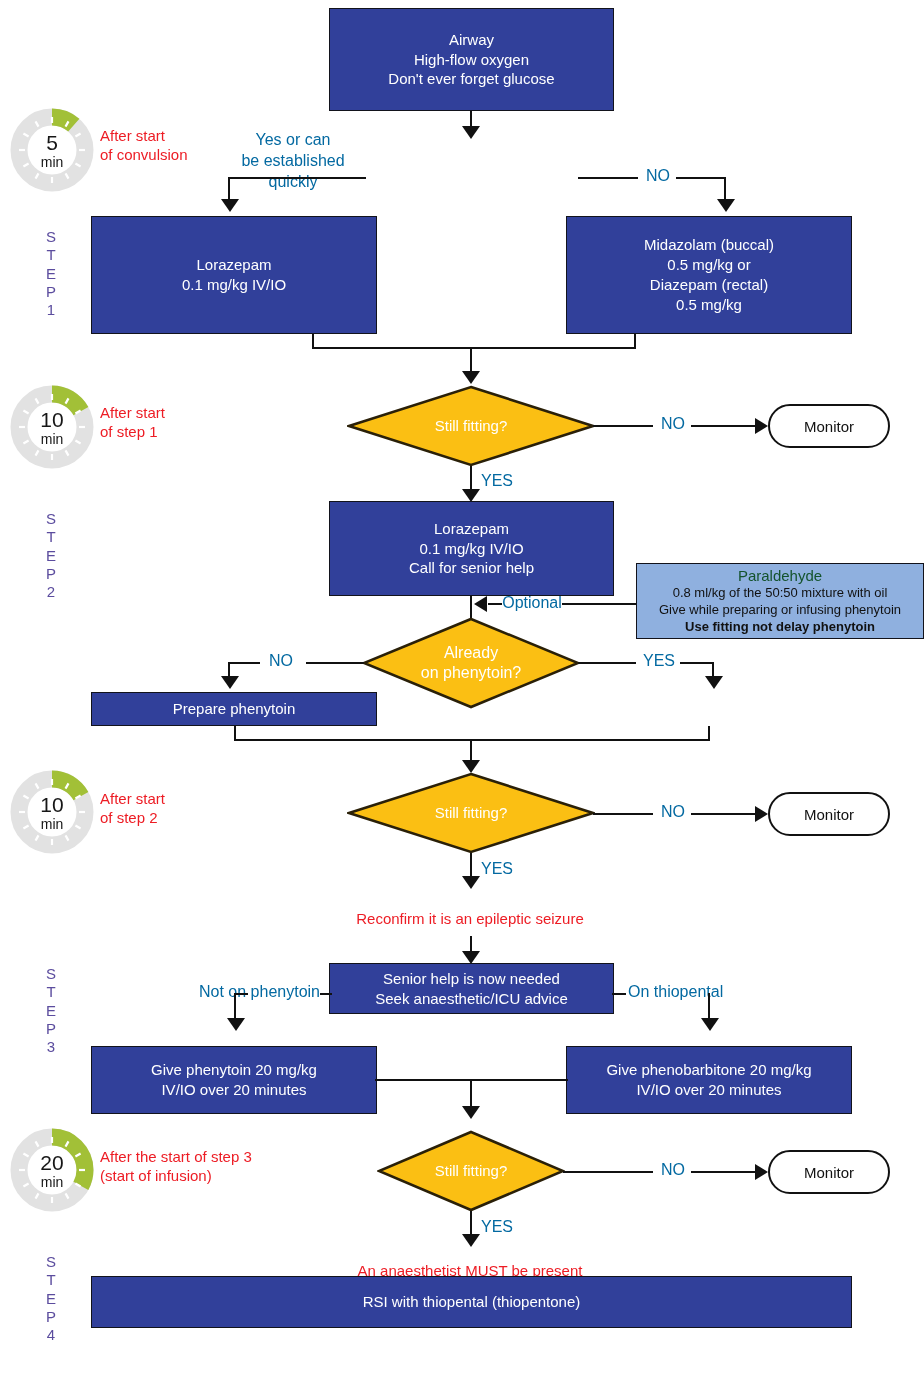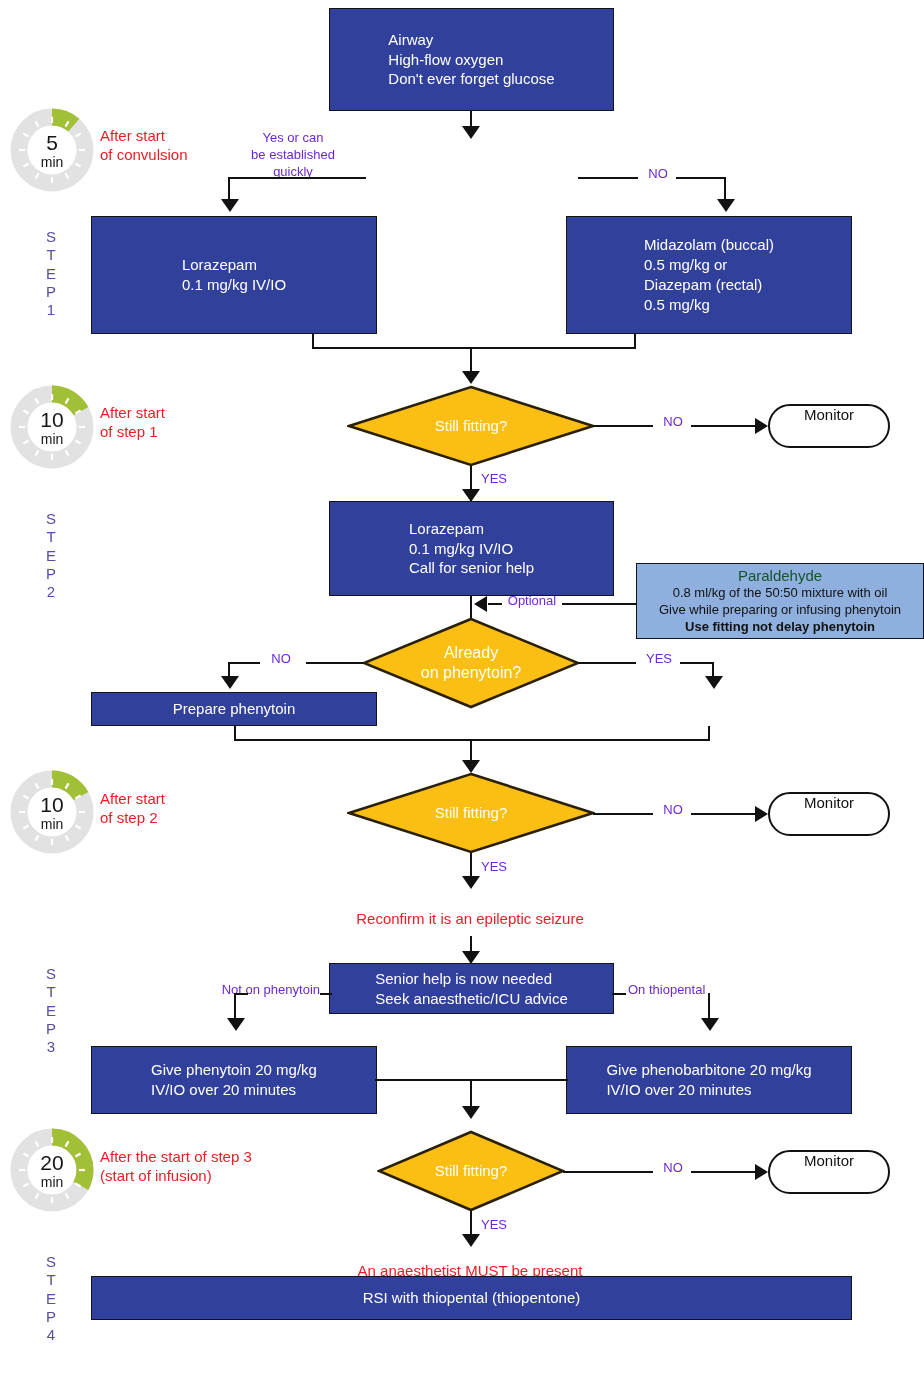--- a/index.html
+++ b/index.html
@@ -17,21 +17,21 @@
   .abs{position:absolute;box-sizing:border-box;}
 
   
   .box{
     background:#31409A;
     border:1.5px solid #12131b;
     color:#ffffff;
     display:flex;
     align-items:center;
     justify-content:center;
-    text-align:left;
+    text-align:center;
     line-height:1.32;
     font-size:15px;
     padding:4px 8px;
   }
   .box .lines{white-space:pre-line;}
 
   
   .notebox{
     background:#8FB0DF;
     border:1.5px solid #12131b;
@@ -56,27 +56,27 @@
     display:flex;align-items:center;justify-content:center;
     text-align:center;color:#ffffff;font-size:15px;line-height:1.25;
     white-space:pre-line;pointer-events:none;
   }
 
   
   .terminator{
     background:#ffffff;
     border:2px solid #111111;
     border-radius:28px;
-    display:flex;align-items:flex-start;justify-content:center;
+    display:flex;align-items:center;justify-content:center;
     color:#111111;font-size:15px;
   }
 
   
   .lbl{
-    color:#6d28d9;font-size:13px;white-space:pre-line;line-height:1.3;
+    color:#0369a1;font-size:16px;white-space:pre-line;line-height:1.3;
     text-align:center;
   }
   .lbl.r{text-align:right;}
   .lbl.l{text-align:left;}
 
   
   .red{
     color:#ED1C24;font-size:15px;white-space:pre-line;line-height:1.25;
   }
   .red.c{text-align:center;}
@@ -433,17 +433,17 @@
   </div>
 
   <div class="ln v abs" style="left:470px;top:1211px;height:26px;"></div>
   <div class="arrow down abs" style="left:462px;top:1234px;"></div>
   <div class="abs lbl l" style="left:481px;top:1217px;width:50px;">YES</div>
 
   <div class="abs red c" style="left:270px;top:1262px;width:400px;">An anaesthetist MUST be present</div>
   <div class="ln v abs" style="left:470px;top:1288px;height:16px;"></div>
   <div class="arrow down abs" style="left:462px;top:1302px;"></div>
 
-  <div class="abs box" style="left:91px;top:1276px;width:761px;height:44px;">
+  <div class="abs box" style="left:91px;top:1276px;width:761px;height:52px;">
     <span class="lines">RSI with thiopental (thiopentone)</span>
   </div>
 
 </div>
 
 </body></html>

